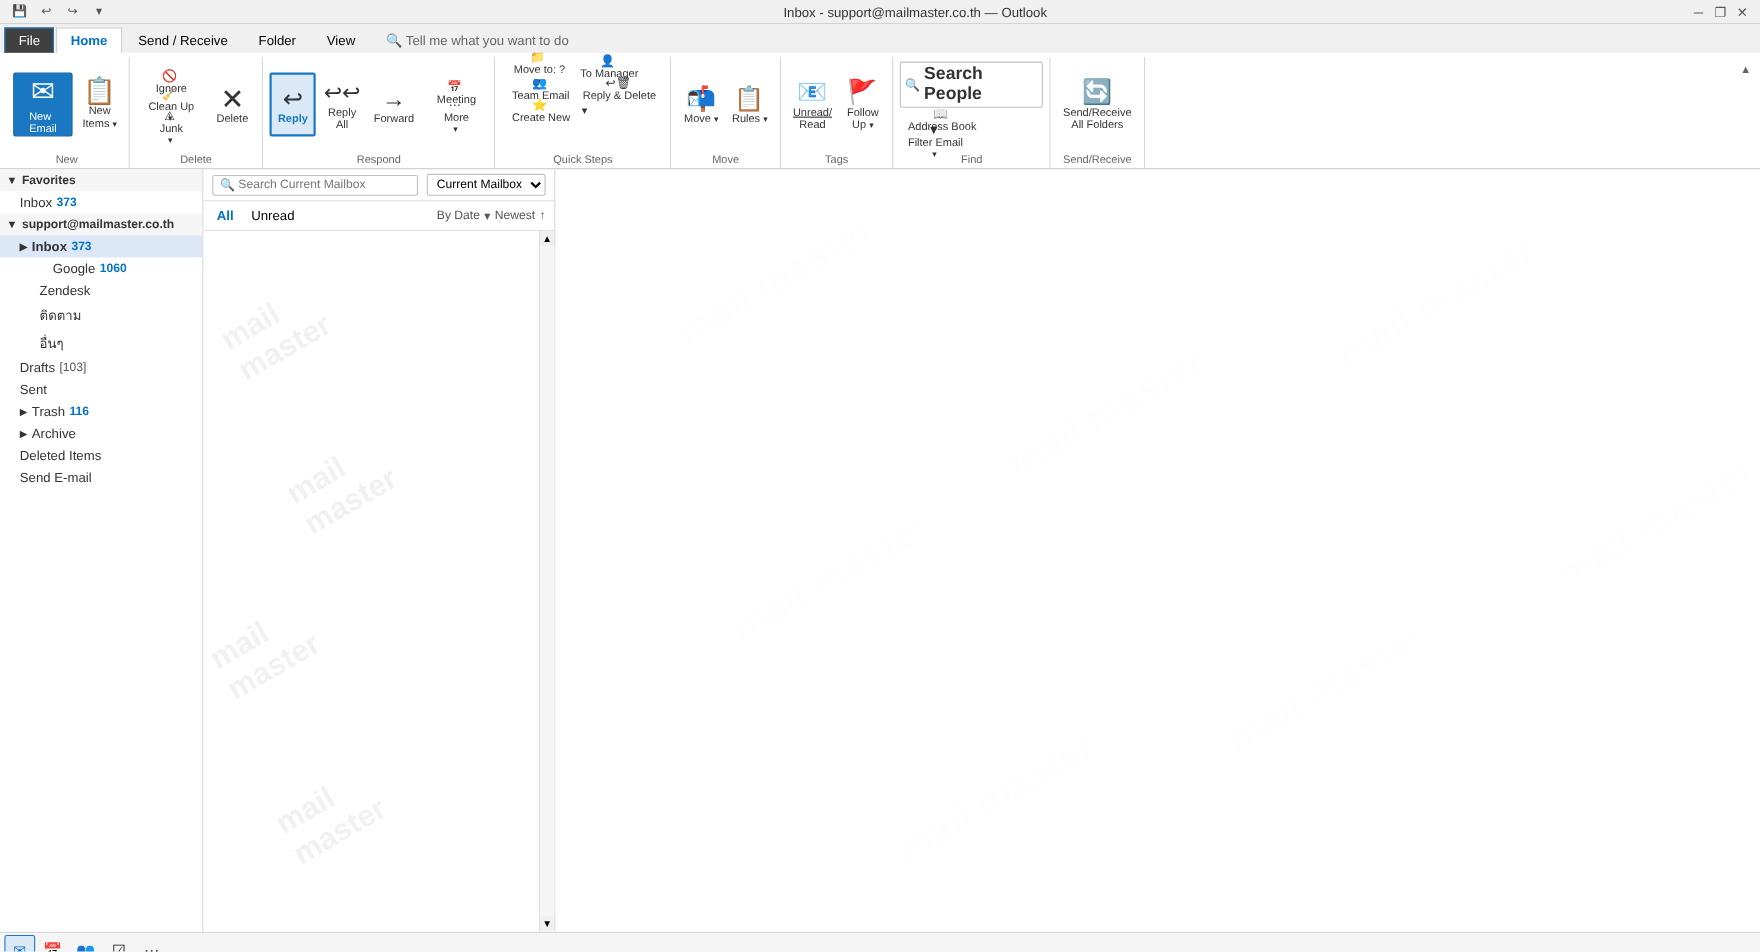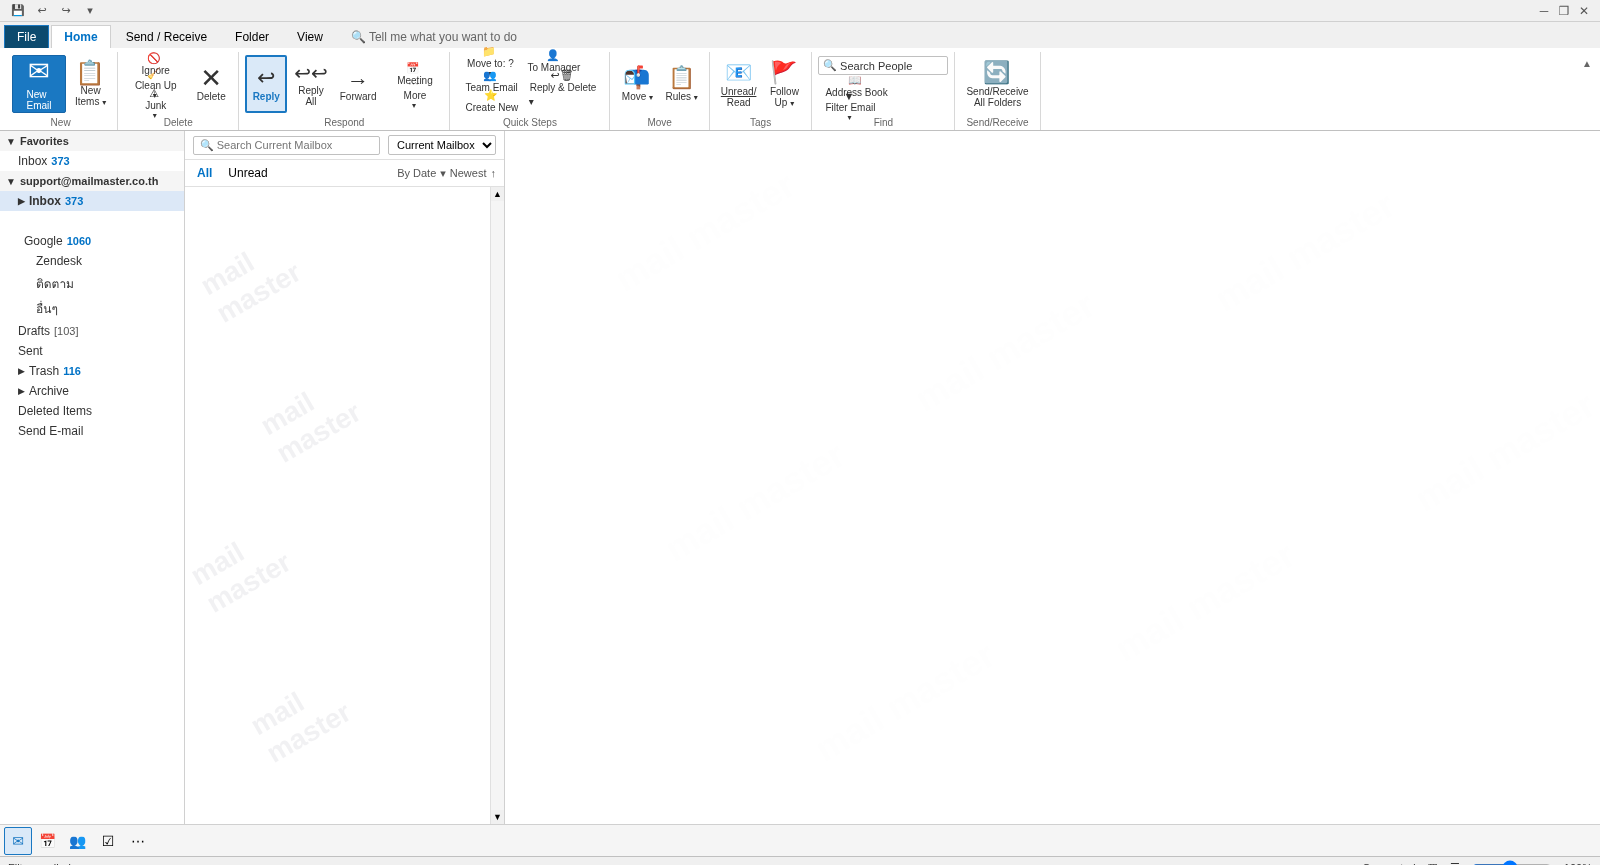--- a/index.html
+++ b/index.html
@@ -83,29 +83,30 @@
 </head>
 <body>
 
 <div class="title-bar">
   <div style="display:flex;align-items:center;gap:4px;width:120px;">
     <div class="qa-btn">💾</div>
     <div class="qa-btn">↩</div>
     <div class="qa-btn">↪</div>
     <div class="qa-btn">▾</div>
   </div>
+  <div class="title-bar-title">Inbox - support@mailmaster.co.th — Outlook</div>
   <div class="title-bar-controls">
     <button class="title-bar-btn">─</button>
     <button class="title-bar-btn">❐</button>
     <button class="title-bar-btn">✕</button>
   </div>
 </div>
 
 <div class="tab-bar">
-  <div class="tab" style="background:#0c4a6e;color:white;border-color:#1a78c2;margin-top:48px;">File</div>
+  <div class="tab" style="background:#404040;color:white;border-color:#1a78c2;margin-top:48px;">File</div>
   <div class="tab active">Home</div>
   <div class="tab">Send / Receive</div>
   <div class="tab">Folder</div>
   <div class="tab">View</div>
   <div class="tab" style="color:#666;">🔍 Tell me what you want to do</div>
 </div>
 
 <div class="ribbon">
   <div class="ribbon-content">
 
@@ -241,21 +242,21 @@
           <span style="font-size:10px;">Up <span style="font-size:8px;">▾</span></span>
         </div>
       </div>
       <div class="ribbon-group-label">Tags</div>
     </div>
 
     <div class="ribbon-group" style="min-width:140px;">
       <div class="ribbon-group-btns" style="flex-direction:column;align-items:flex-start;gap:2px;padding-top:4px;">
         <div style="display:flex;align-items:center;border:1px solid #c0c0c0;padding:2px 4px;border-radius:2px;background:#fff;width:130px;">
           <span style="font-size:11px;margin-right:3px;">🔍</span>
-          <span style="font-size:11px;color:#333;">Search People</span>
+          <span style="font-size:16px;color:#333;font-weight:bold;">Search People</span>
         </div>
         <div class="split-btn ribbon-btn-small">
           <span style="font-size:11px;">📖</span>
           <span style="margin-left:3px;">Address Book</span>
         </div>
         <div class="split-btn ribbon-btn-small">
           <span style="font-size:11px;">▼</span>
           <span style="margin-left:3px;">Filter Email</span>
           <span class="split-dropdown">▾</span>
         </div>
@@ -296,21 +297,21 @@
     <div class="sidebar-section-header">
       <span class="collapse-arrow">▼</span>
       <span>support@mailmaster.co.th</span>
     </div>
 
     <div class="sidebar-item active">
       <span class="collapse-arrow" style="font-size:9px;">▶</span>
       <span>Inbox</span>
       <span class="badge">373</span>
     </div>
-    <div class="sidebar-item" style="padding-left:24px;margin-top:20px;">
+    <div class="sidebar-item" style="padding-left:48px;">
       <span>Google</span>
       <span class="badge">1060</span>
     </div>
     <div class="sidebar-item" style="padding-left:36px;">
       <span>Zendesk</span>
     </div>
     <div class="sidebar-item" style="padding-left:36px;">
       <span>ติดตาม</span>
     </div>
     <div class="sidebar-item" style="padding-left:36px;">

